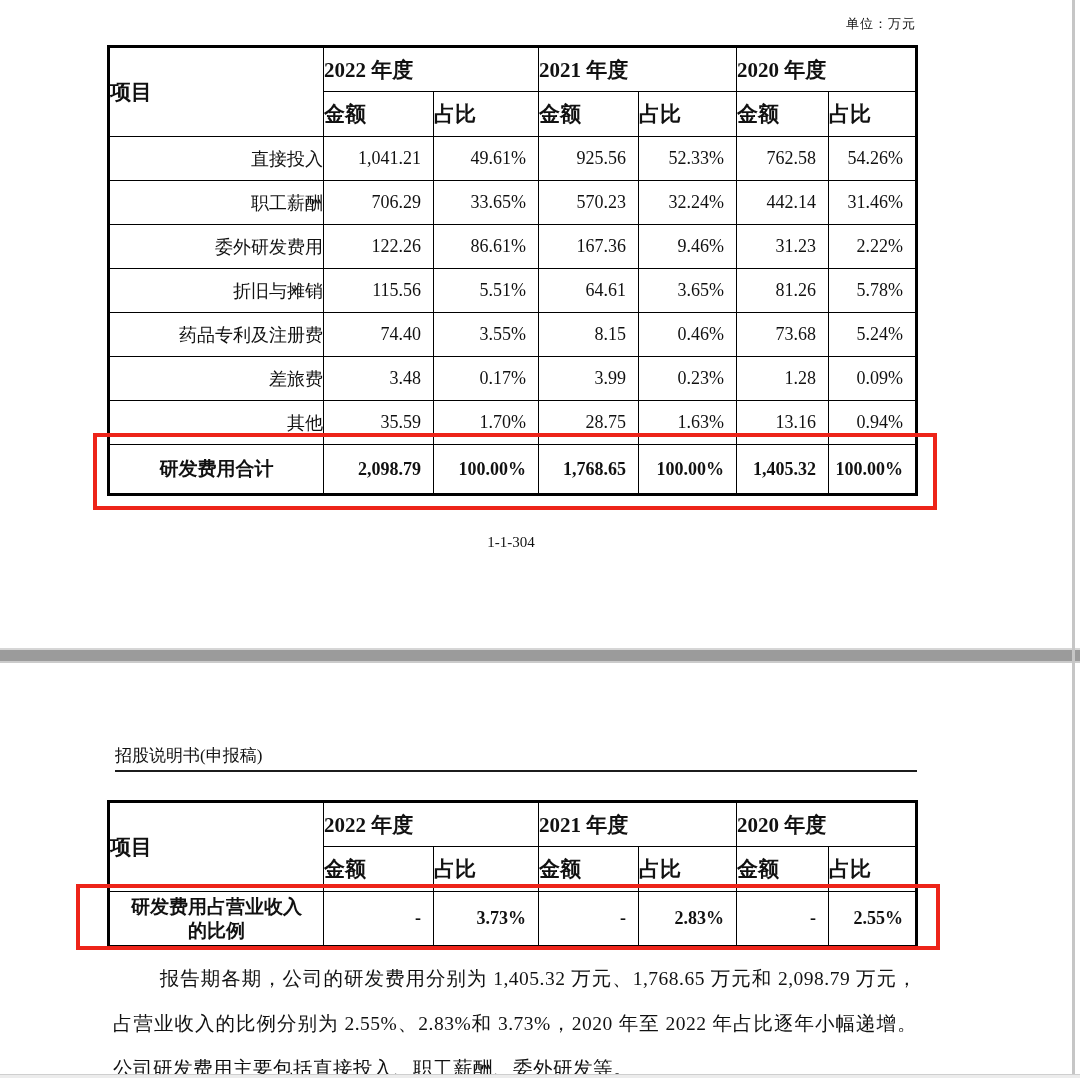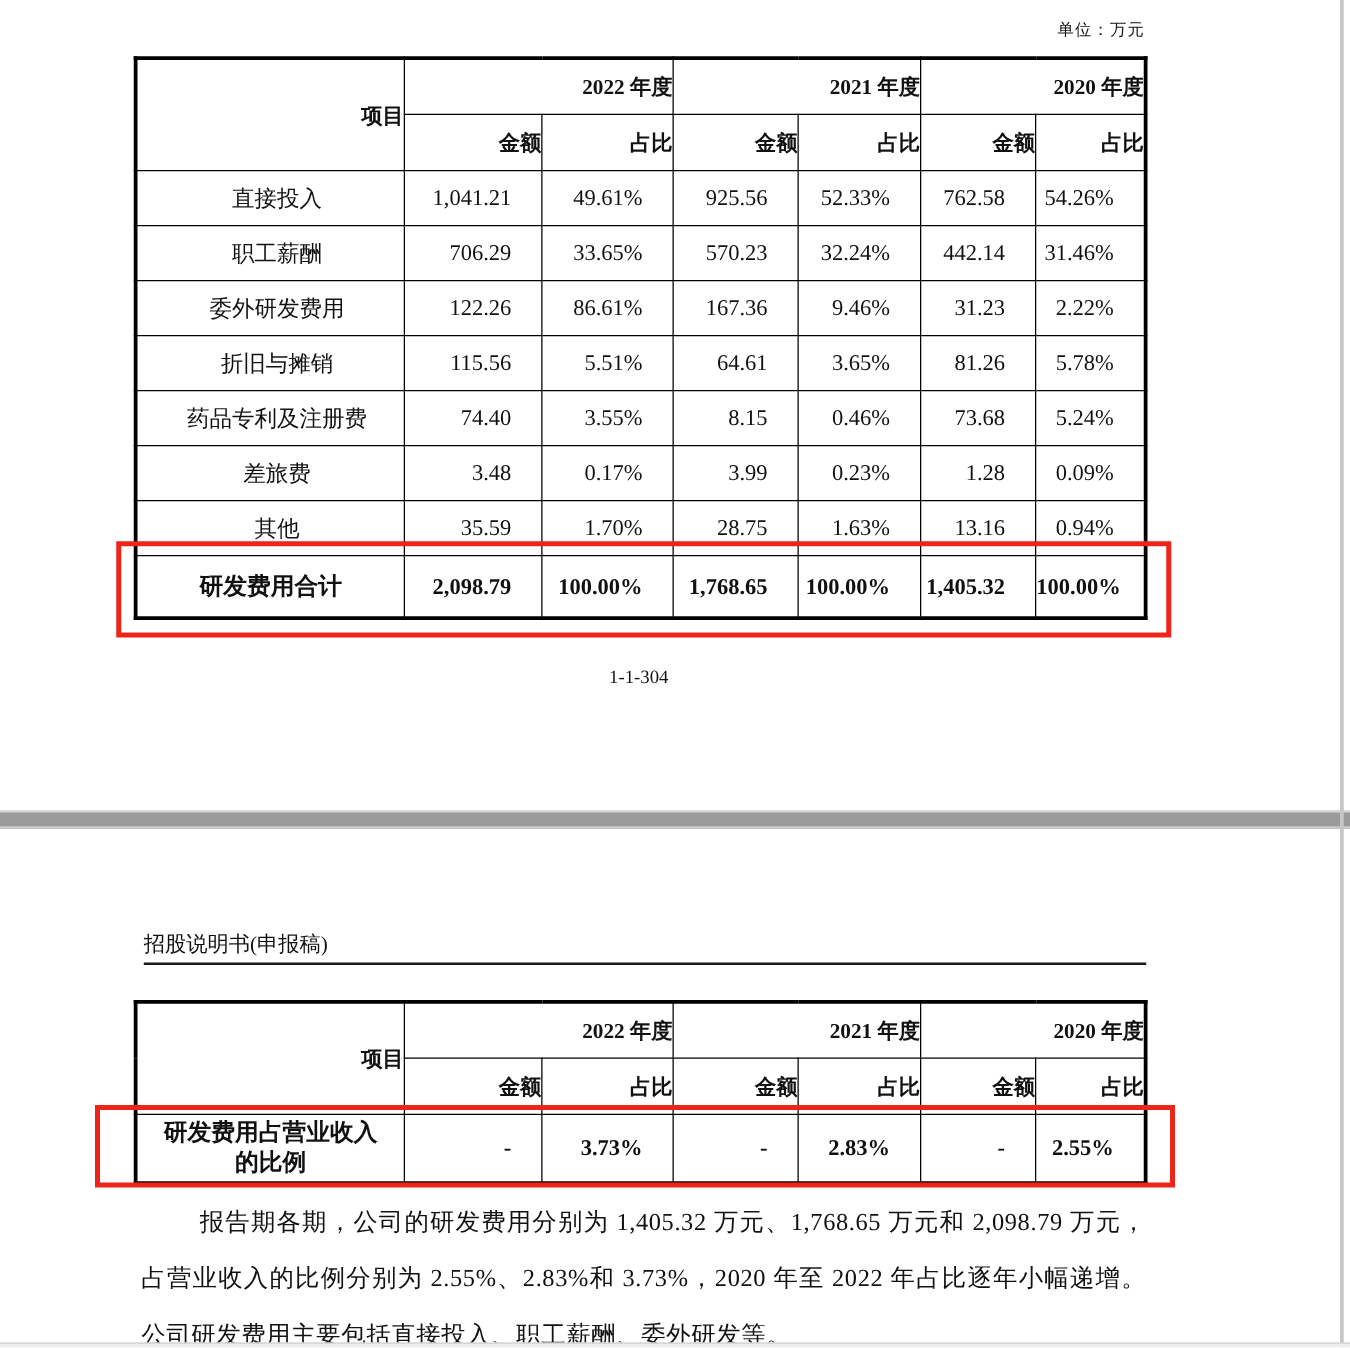--- a/index.html
+++ b/index.html
@@ -9,30 +9,30 @@
   
   .page-edge { position:absolute; left:1072px; top:0; width:3px; height:1078px; background:#c6c6c6; }
 
   
   .unit-label { position:absolute; top:15px; right:164px; font-size:13px; letter-spacing:1px; }
 
   
   .fin-table { border-collapse:collapse; table-layout:fixed; width:808px; background:#fff; }
   .fin-table, .fin-table th, .fin-table td { border:1px solid #000; }
   .fin-table { border:3px solid #000; }
-  .fin-table th { font-weight:bold; font-size:17px; text-align:right; vertical-align:middle; }
+  .fin-table th { font-weight:bold; font-size:21px; text-align:left; vertical-align:middle; }
   .fin-table td { font-size:18px; vertical-align:middle; }
   .t1 { position:absolute; left:107px; top:45px; }
   .t2 { position:absolute; left:107px; top:800px; }
   tr.hrow  { height:45px; }
   tr.drow  { height:44px; }
   tr.trow  { height:50px; }
   tr.t2row { height:55px; }
-  td.lbl   { text-align:center; padding-left:10px; }
-  td.num   { text-align:right; padding-right:24px; }
+  td.lbl   { text-align:right; padding-left:10px; }
+  td.num   { text-align:right; padding-right:12px; }
   tr.trow td, tr.t2row td { font-weight:bold; }
   tr.trow td.lbl, tr.t2row td.lbl { text-align:center; padding-left:0; font-size:19px; }
   .two-line span { display:block; line-height:24px; }
 
   
   .hl-box { position:absolute; border:4px solid #ed2419; background:transparent; }
   .hl-1 { left:93px; top:433px; width:844px; height:77px; }
   .hl-2 { left:76px; top:884px; width:864px; height:66px; }
 
   

